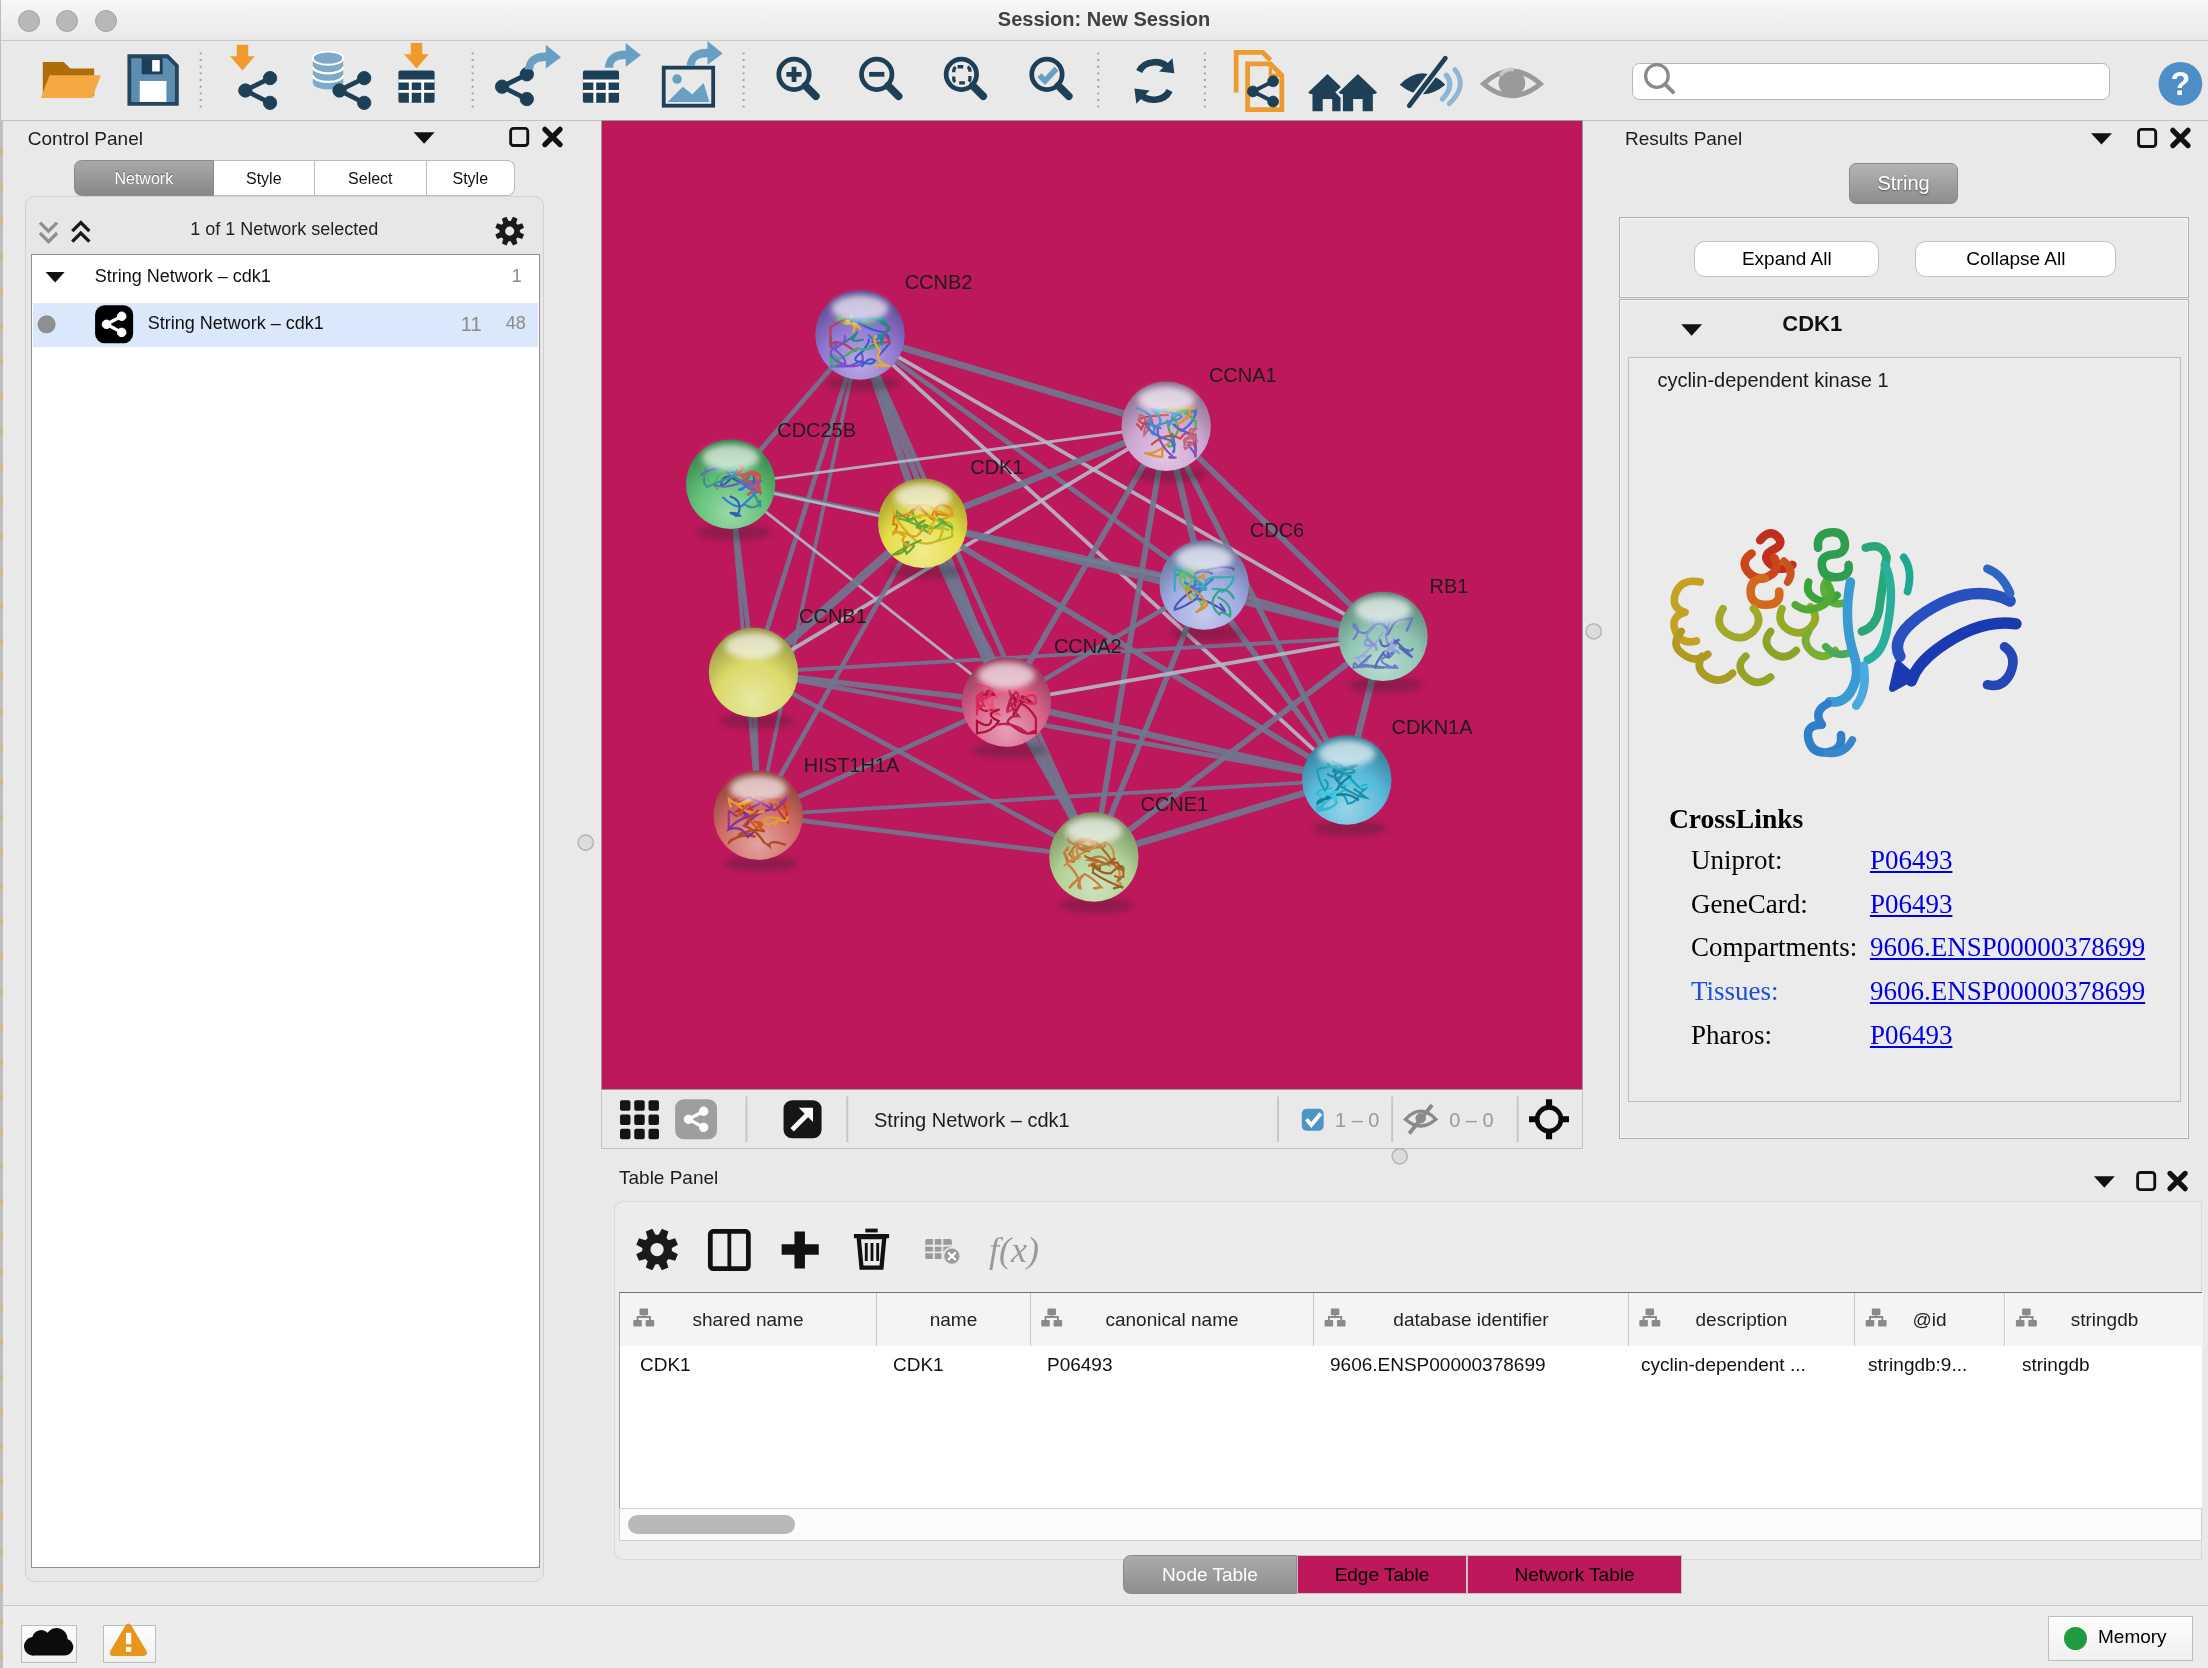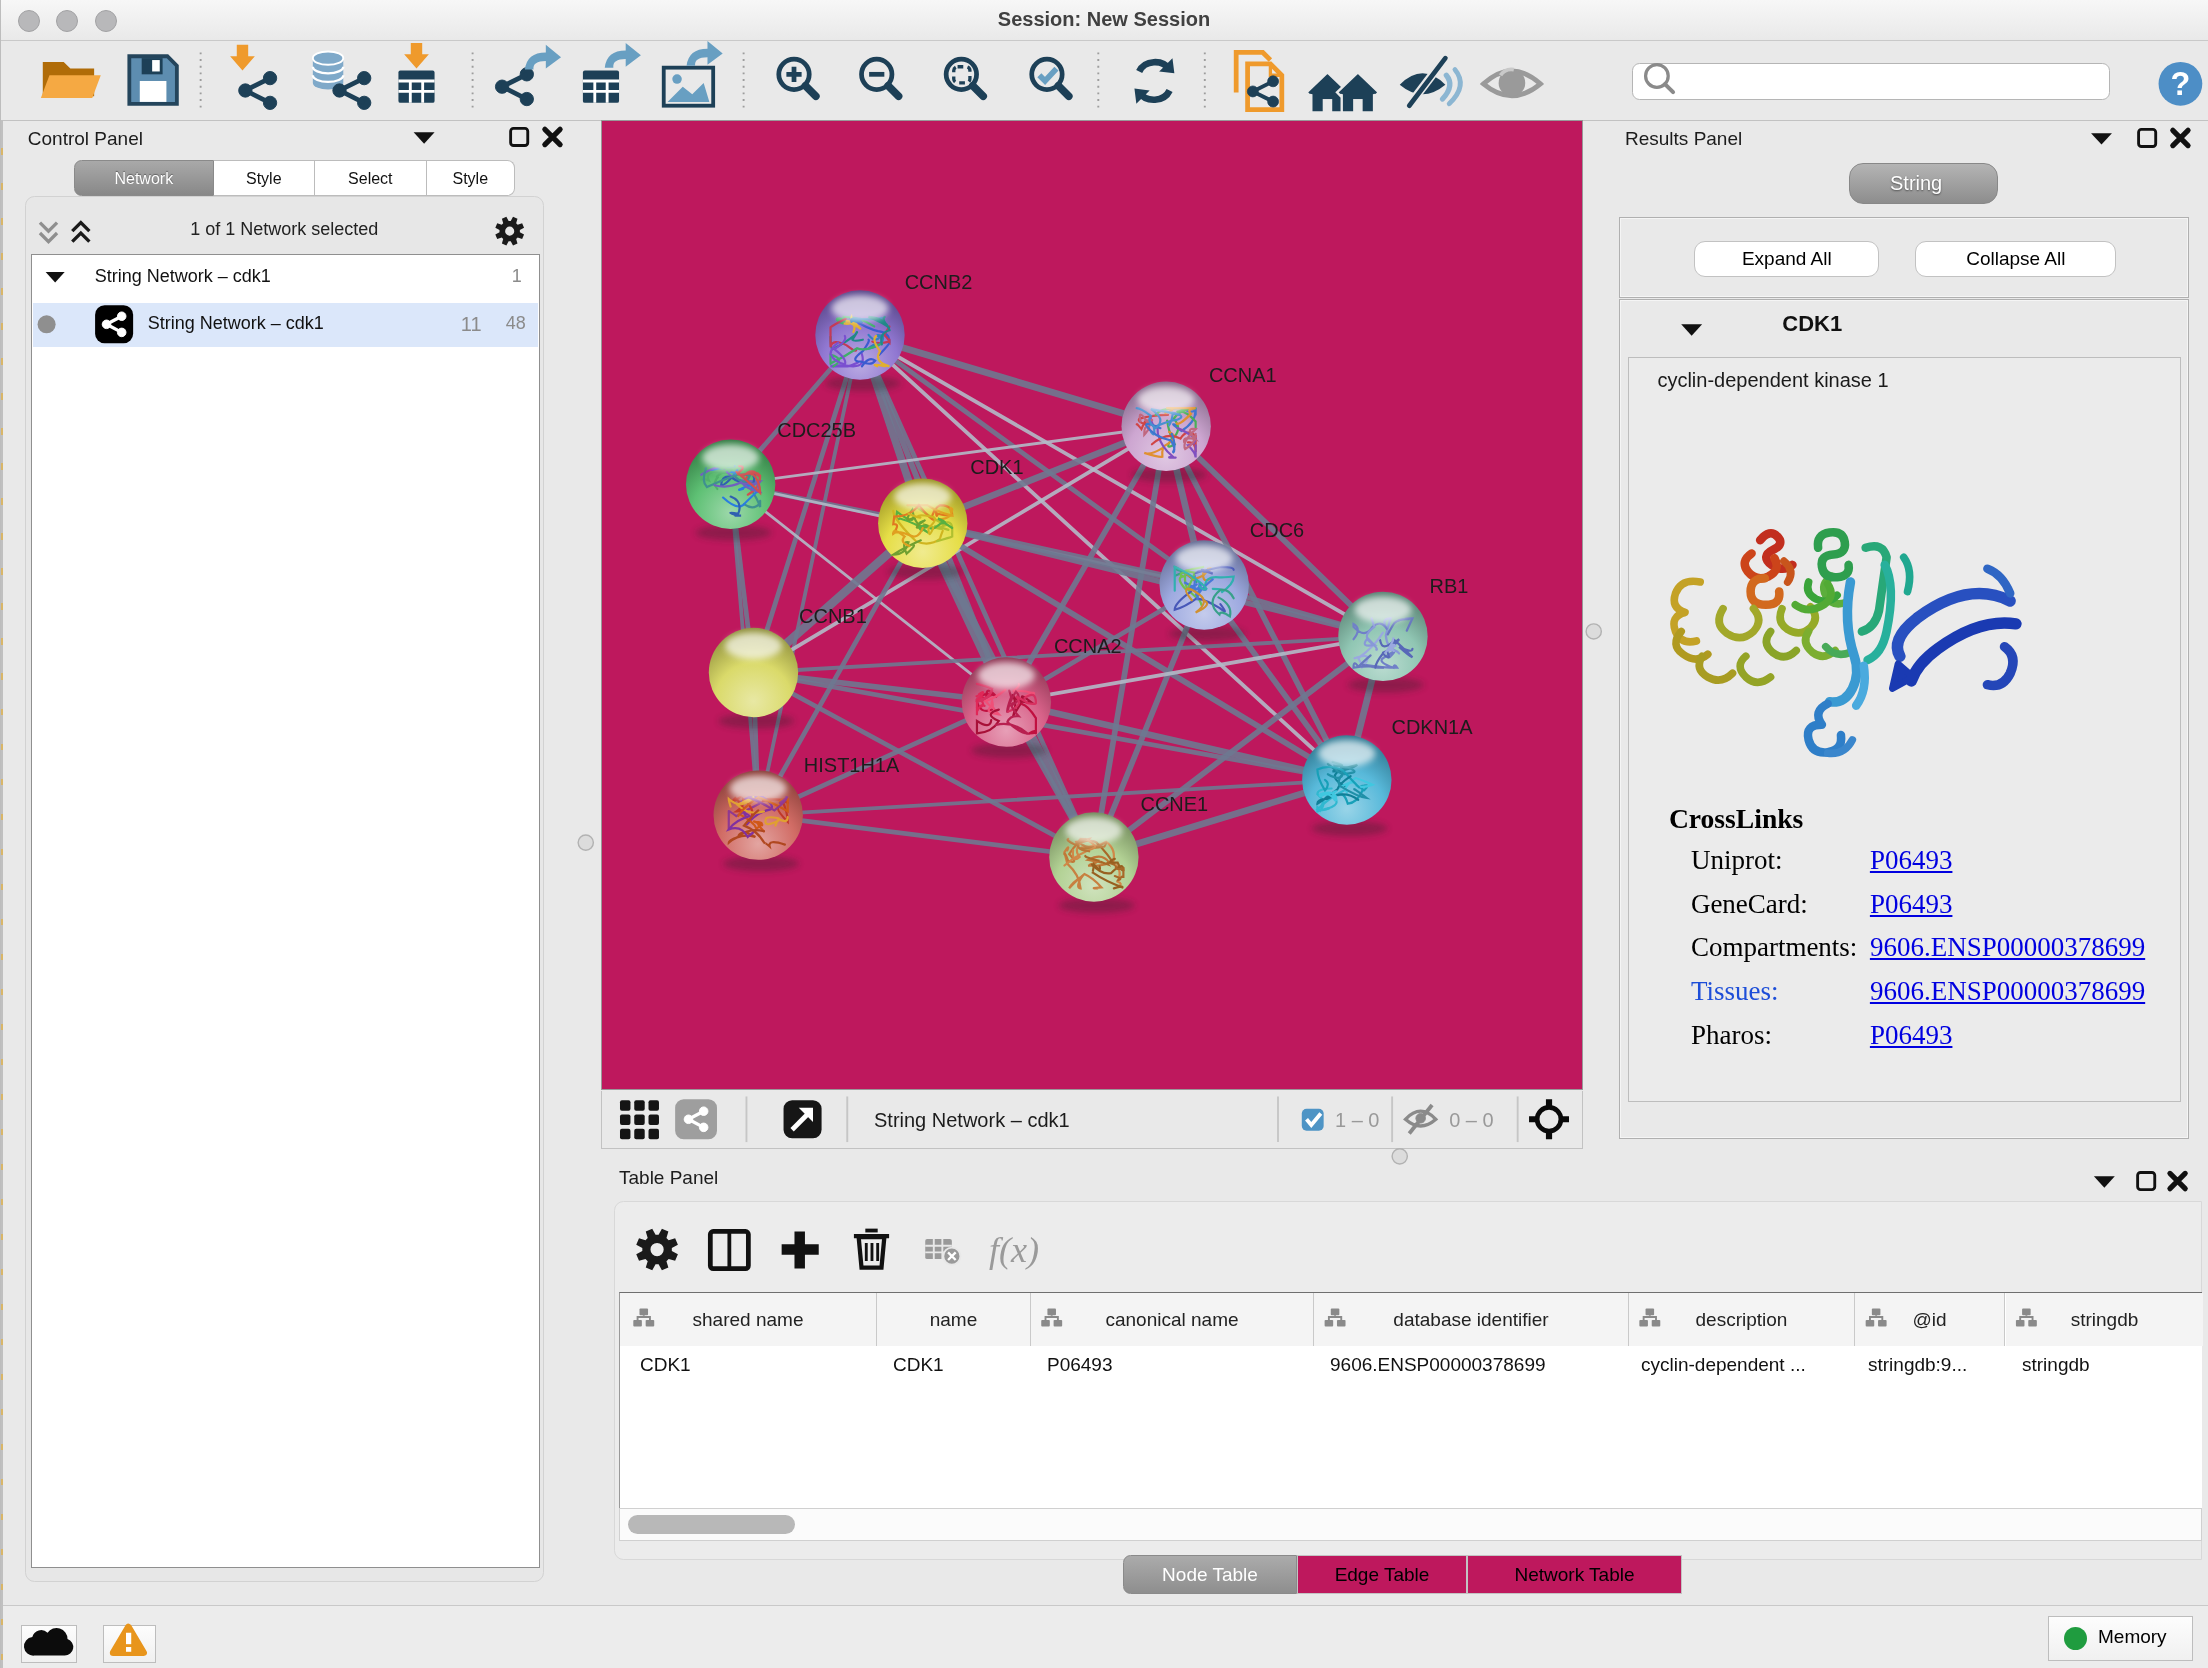--- a/index.html
+++ b/index.html
@@ -22,21 +22,21 @@
   #tab-select{left:311px;width:112px;border-left:none;}
   #tab-sets{left:423px;width:88px;border-left:none;border-radius:0 7.6px 7.6px 0;}
   #cpsub{left:21px;top:76px;width:519px;height:1386px;background:#e7e7e7;border:1px solid #d2d2d2;border-radius:9.5px;box-sizing:border-box;}
   #cplist{left:27px;top:134px;width:509px;height:1314px;background:#fff;border:1px solid #8f8f8f;box-sizing:border-box;}
   #cprow2{left:1px;top:48px;width:505px;height:44px;background:#dbe7fa;}
   
   #netcanvas{left:601px;top:120px;width:982px;height:970px;background:#be185d;border:1px solid #999;box-sizing:border-box;}
   #netstrip{left:601px;top:1091px;width:982px;height:58px;background:#e9e9e9;border:1px solid #c2c2c2;border-top:none;box-sizing:border-box;}
   
   #rpanel{left:1605px;top:120px;width:596px;height:1017px;}
-  #stringtab{left:244px;top:43px;width:107px;height:39px;background:linear-gradient(#b4b4b4,#8d8d8d);border:1px solid #888;border-radius:14px;color:#fff;font-size:20px;line-height:39px;text-shadow:0 1px 1.9px rgba(0,0,0,.5);padding-left:40px;}
+  #stringtab{left:244px;top:43px;width:107px;height:39px;background:linear-gradient(#b4b4b4,#8d8d8d);border:1px solid #888;border-radius:7px;color:#fff;font-size:20px;text-align:center;line-height:39px;text-shadow:0 1px 1.9px rgba(0,0,0,.5);}
   #rsub1{left:14.3px;top:97px;width:568px;height:79px;background:#e9e9e9;border:1px solid #b0b0b0;box-shadow:inset 0 0 0 1px #f5f5f5;}
   .rbtn{top:23px;height:36px;background:#fff;border:1px solid #c2c2c2;border-radius:11px;font-size:19px;text-align:center;line-height:34px;box-sizing:border-box;}
   #rsub2{left:14.3px;top:179px;width:568px;height:838px;background:#e9e9e9;border:1px solid #b0b0b0;box-shadow:inset 0 0 0 1px #f5f5f5;}
   #rinner{left:7.6px;top:57px;width:553px;height:745px;background:#ebebeb;border:1px solid #bdbdbd;box-sizing:border-box;}
   .serif{font-family:"Liberation Serif",serif;}
   .xlink{color:#0000e0;text-decoration:underline;}
   
   #tpanel{left:588px;top:1156px;width:1614px;height:403px;}
   #tinner{left:26px;top:45px;width:1588px;height:359px;background:#ececec;border:1px solid #d8d8d8;border-radius:9.5px 0 0 9.5px;box-sizing:border-box;}
   #ttable{left:31px;top:136px;width:1583px;height:216px;background:#fff;border-top:1.9px solid #6f6f6f;border-left:1px solid #9a9a9a;box-sizing:border-box;}

